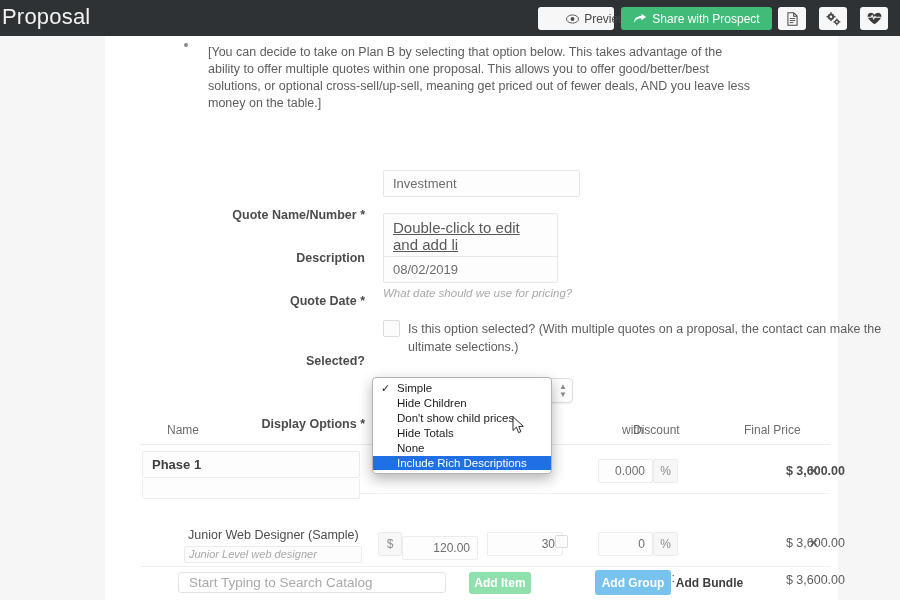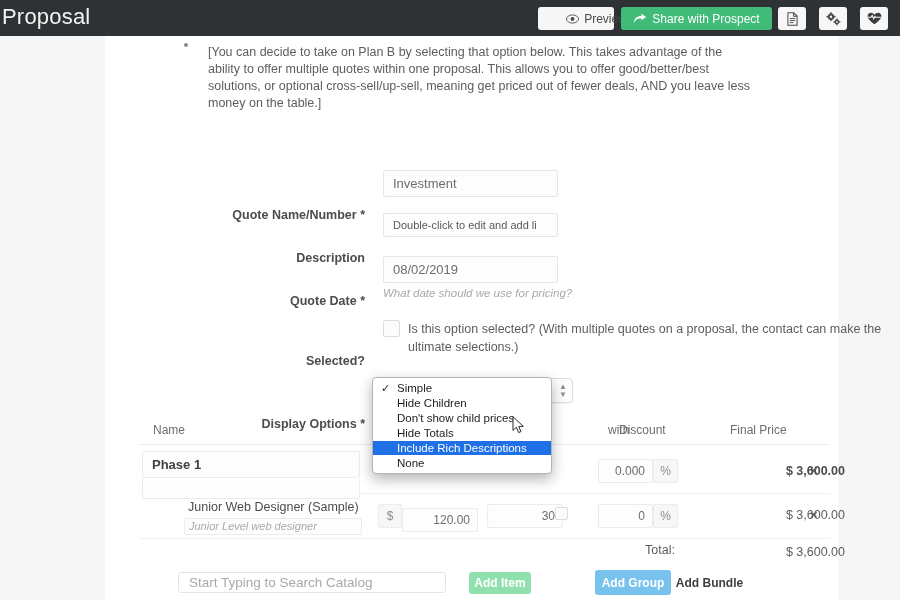--- a/index.html
+++ b/index.html
@@ -43,24 +43,24 @@
   .flabel{position:absolute;left:0;width:215px;text-align:right;font-weight:bold;font-size:12.5px;color:#4c4c4e;margin-top:32px;}
   .finput{
     position:absolute;left:233px;box-sizing:border-box;
     background:#fdfdfd;border:1px solid #e6e6e6;border-radius:2px;
     padding:5px 9px;font-size:13px;color:#6d6d6f;
   }
   .fhelp{position:absolute;left:233px;font-size:11.5px;font-style:italic;color:#a9a9ab;}
 
   #row-qname{top:170px;}
   #row-qname .flabel{top:6px;}
-  #row-qname .finput{top:0;width:175px;}
+  #row-qname .finput{top:0;width:197px;}
   #row-desc{top:213px;}
   #row-desc .flabel{top:6px;}
-  #row-desc .finput{top:0;width:175px;font-size:11px;color:#59595b;}
+  #row-desc .finput{top:0;width:175px;font-size:15px;color:#59595b;text-decoration:underline;}
   #row-qdate{top:256px;}
   #row-qdate .flabel{top:6px;}
   #row-qdate .finput{top:0;width:175px;}
   #row-qdate .fhelp{top:31px;}
 
   #row-selected{top:320px;}
   #row-selected .flabel{top:2px;}
   #chk-selected{position:absolute;left:233px;top:0;width:15px;height:15px;background:#fcfcfc;border:1px solid #dcdcdc;border-radius:2px;cursor:pointer;}
   #selected-text{position:absolute;left:258px;top:0;width:500px;font-size:12.5px;line-height:18px;color:#5d5d5f;}
 
@@ -83,21 +83,21 @@
   }
   .dd-item{position:relative;height:14px;line-height:14px;padding:0 6px 0 24px;font-size:11.5px;color:#1d1d1d;white-space:nowrap;cursor:pointer;}
   .dd-item + .dd-item{margin-top:1px;}
   .dd-item .check{position:absolute;left:8px;top:0;font-size:11px;color:#1d1d1d;}
   .dd-item.sel{background:#1f6fe5;color:#ffffff;}
   #dd-cursor{position:absolute;left:139px;top:38px;z-index:50;pointer-events:none;}
 
   
   #table{position:absolute;left:140px;top:420px;width:690px;}
   #thead{position:relative;height:24px;border-bottom:1px solid #ececec;}
-  .th{position:absolute;top:3px;font-size:12px;color:#6d6d6f;}
+  .th{position:absolute;top:3px;font-size:12px;color:#6d6d6f;margin-left:14px;}
   #th-name{left:13px;}
   #th-qty{left:468px;}
   #th-disc{left:479px;}
   #th-final{left:590px;}
 
   .trow{position:relative;}
   #row-phase{height:48px;border-bottom:1px solid #f0f0f0;}
   #phase-name-box{
     position:absolute;left:2px;top:6px;width:218px;box-sizing:border-box;
     background:#fdfdfd;border:1px solid #ececec;border-radius:2px;padding:5px 9px;
@@ -111,21 +111,21 @@
   .affix{
     position:absolute;box-sizing:border-box;background:#f7f7f7;border:1px solid #ececec;
     border-radius:2px;padding:4px 6px;font-size:12px;color:#8c8c8e;text-align:center;
   }
   #phase-disc{left:458px;top:14px;width:55px;}
   #phase-pct{left:513px;top:14px;width:25px;}
   #phase-final{position:absolute;left:605px;top:19px;width:100px;text-align:right;font-size:12.5px;font-weight:bold;color:#4c4c4e;}
   .rowx{position:absolute;font-size:13px;font-weight:bold;color:#5d5d5f;cursor:pointer;}
   #phase-x{left:670px;top:18px;}
 
-  #row-item{height:44px;border-bottom:1px solid #f0f0f0;}
+  #row-item{height:44px;border-bottom:1px solid #f0f0f0;margin-top:28px;}
   #item-name{position:absolute;left:48px;top:6px;font-size:12.5px;color:#4c4c4e;}
   #item-sub-box{position:absolute;left:44px;top:24px;width:178px;height:17px;box-sizing:border-box;background:#fdfdfd;border:1px solid #ececec;border-radius:2px;}
   #item-sub{position:absolute;left:4px;top:1px;font-size:11px;font-style:italic;color:#a9a9ab;}
   #item-cur{left:238px;top:10px;width:24px;}
   #item-price{left:262px;top:14px;width:76px;}
   #item-qty{left:347px;top:10px;width:76px;}
   #item-qchk{position:absolute;left:415px;top:13px;width:11px;height:11px;background:#fcfcfc;border:1px solid #dcdcdc;border-radius:2px;cursor:pointer;}
   #item-disc{left:458px;top:10px;width:55px;}
   #item-pct{left:513px;top:10px;width:25px;}
   #item-final{position:absolute;left:605px;top:14px;width:100px;text-align:right;font-size:12.5px;color:#5d5d5f;}
@@ -259,25 +259,25 @@
   </div>
   <div class="dd-item">
     <span>Hide Children</span>
   </div>
   <div class="dd-item">
     <span>Don't show child prices</span>
   </div>
   <div class="dd-item">
     <span>Hide Totals</span>
   </div>
+  <div class="dd-item">
+    <span>None</span>
+  </div>
   <div class="dd-item sel">
     <span>Include Rich Descriptions</span>
-  </div>
-  <div class="dd-item">
-    <span>None</span>
   </div>
   <div id="dd-cursor">
     <svg width="13" height="18" viewBox="0 0 13 18">
         <path d="M1 .8 L1 14.5 L4.4 11.2 L6.6 16.6 L8.9 15.6 L6.8 10.5 L11.3 10.3 Z" fill="#ffffff" stroke="#2b2b2b" stroke-width="1"></path>
       </svg>
   </div>
 </div>
 
 <div id="table">
   <div id="thead">

